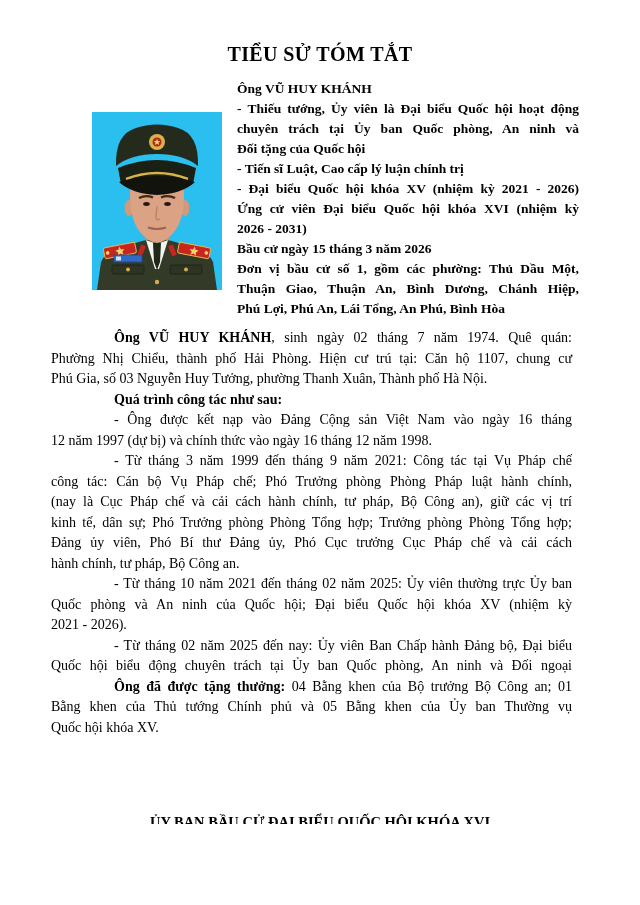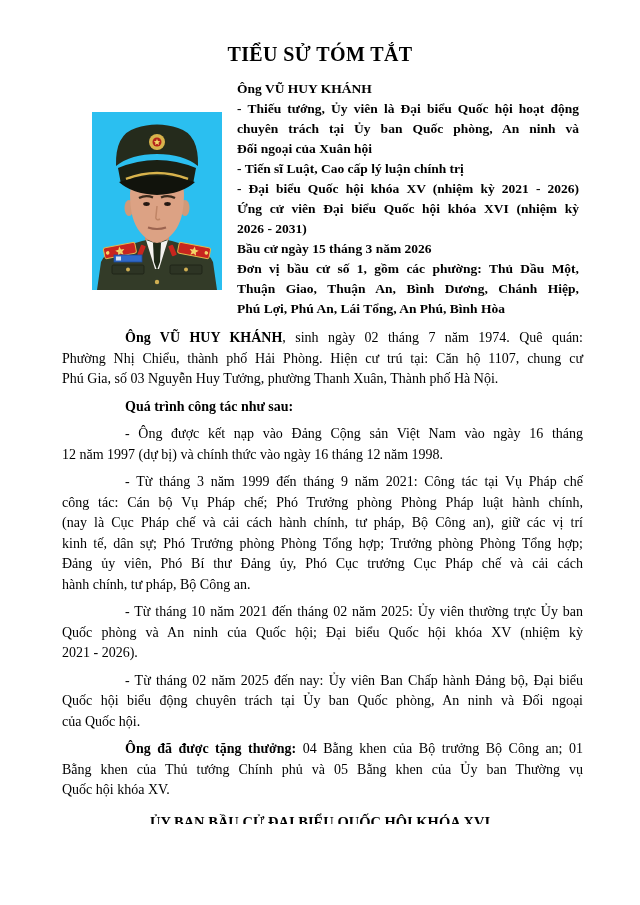--- a/index.html
+++ b/index.html
@@ -7,30 +7,30 @@
   .page { position:relative; width:640px; height:824px; background:#fff; overflow:hidden; }
 
   .title { position:absolute; top:43px; left:0; width:640px; text-align:center;
            font-weight:bold; font-size:20px; letter-spacing:0.4px; }
 
   .photo { position:absolute; left:92px; top:112px; width:130px; height:178px; }
   .photo svg { display:block; width:130px; height:178px; }
 
   .profile-summary { position:absolute; left:237px; top:79px; width:342px;
                      font-weight:bold; font-size:13.5px; line-height:20px; }
-  .biography-body  { position:absolute; left:62px;  top:328px; width:521px;
+  .biography-body  { position:absolute; left:51px;  top:328px; width:521px;
                      font-size:14px; line-height:20.5px; }
   .footer-committee{ position:absolute; left:40px;  top:812px; width:560px;
                      text-align:center; font-weight:bold; font-size:14.5px;
                      line-height:21.5px;font-family:Liberation Serif, serif; }
 
   .pl, .bl { text-align:left; }
   .j   { text-align:justify; text-align-last:justify; }
   .ind { text-indent:63px; }
-  .gap { margin-top:7px; }
+  .gap { }
   b { font-weight:bold; }
 </style>
 </head>
 <body>
 
 <div class="page">
 
   <div class="title">TIỂU SỬ TÓM TẮT</div>
 
   <div class="photo">
@@ -88,21 +88,21 @@
         <circle cx="65" cy="30" r="4.5" fill="#b3241c"></circle>
         <polygon points="65,26.8 65.9,29 68.2,29.2 66.5,30.7 67,33 65,31.8 63,33 63.5,30.7 61.8,29.2 64.1,29" fill="#f2d468"></polygon>
       </g>
     </svg>
   </div>
 
   <div class="profile-summary">
       <div class="pl">Ông VŨ HUY KHÁNH</div>
       <div class="pl j">- Thiếu tướng, Ủy viên là Đại biểu Quốc hội hoạt động</div>
       <div class="pl j">chuyên trách tại Ủy ban Quốc phòng, An ninh và</div>
-      <div class="pl">Đối ngoại của Xuân hội</div>
+      <div class="pl">Đối tặng của Quốc hội</div>
       <div class="pl">- Tiến sĩ Luật, Cao cấp lý luận chính trị</div>
       <div class="pl j">- Đại biểu Quốc hội khóa XV (nhiệm kỳ 2021 - 2026)</div>
       <div class="pl j">Ứng cử viên Đại biểu Quốc hội khóa XVI (nhiệm kỳ</div>
       <div class="pl">2026 - 2031)</div>
       <div class="pl">Bầu cử ngày 15 tháng 3 năm 2026</div>
       <div class="pl j">Đơn vị bầu cử số 1, gồm các phường: Thủ Dầu Một,</div>
       <div class="pl j">Thuận Giao, Thuận An, Bình Dương, Chánh Hiệp,</div>
       <div class="pl">Phú Lợi, Phú An, Lái Tổng, An Phú, Bình Hòa</div>
     </div>
 
@@ -117,21 +117,20 @@
       <div class="bl j">công tác: Cán bộ Vụ Pháp chế; Phó Trưởng phòng Phòng Pháp luật hành chính,</div>
       <div class="bl j">(nay là Cục Pháp chế và cải cách hành chính, tư pháp, Bộ Công an), giữ các vị trí</div>
       <div class="bl j">kinh tế, dân sự; Phó Trưởng phòng Phòng Tổng hợp; Trưởng phòng Phòng Tổng hợp;</div>
       <div class="bl j">Đảng ủy viên, Phó Bí thư Đảng ủy, Phó Cục trưởng Cục Pháp chế và cải cách</div>
       <div class="bl">hành chính, tư pháp, Bộ Công an.</div>
       <div class="bl j ind gap">- Từ tháng 10 năm 2021 đến tháng 02 năm 2025: Ủy viên thường trực Ủy ban</div>
       <div class="bl j">Quốc phòng và An ninh của Quốc hội; Đại biểu Quốc hội khóa XV (nhiệm kỳ</div>
       <div class="bl">2021 - 2026).</div>
       <div class="bl j ind gap">- Từ tháng 02 năm 2025 đến nay: Ủy viên Ban Chấp hành Đảng bộ, Đại biểu</div>
       <div class="bl j">Quốc hội biểu động chuyên trách tại Ủy ban Quốc phòng, An ninh và Đối ngoại</div>
-      <div class="bl">của Quốc hội.</div>
       <div class="bl j ind gap"><b>Ông đã được tặng thưởng:</b> 04 Bằng khen của Bộ trưởng Bộ Công an; 01</div>
       <div class="bl j">Bằng khen của Thủ tướng Chính phủ và 05 Bằng khen của Ủy ban Thường vụ</div>
       <div class="bl">Quốc hội khóa XV.</div>
     </div>
 
   <div class="footer-committee">
       <div class="fl">ỦY BAN BẦU CỬ ĐẠI BIỂU QUỐC HỘI KHÓA XVI</div>
       <div class="fl">VÀ ĐẠI BIỂU HỘI ĐỒNG NHÂN DÂN THÀNH PHỐ HỒ CHÍ MINH</div>
       <div class="fl">NHIỆM KỲ 2026 - 2031</div>
     </div>

